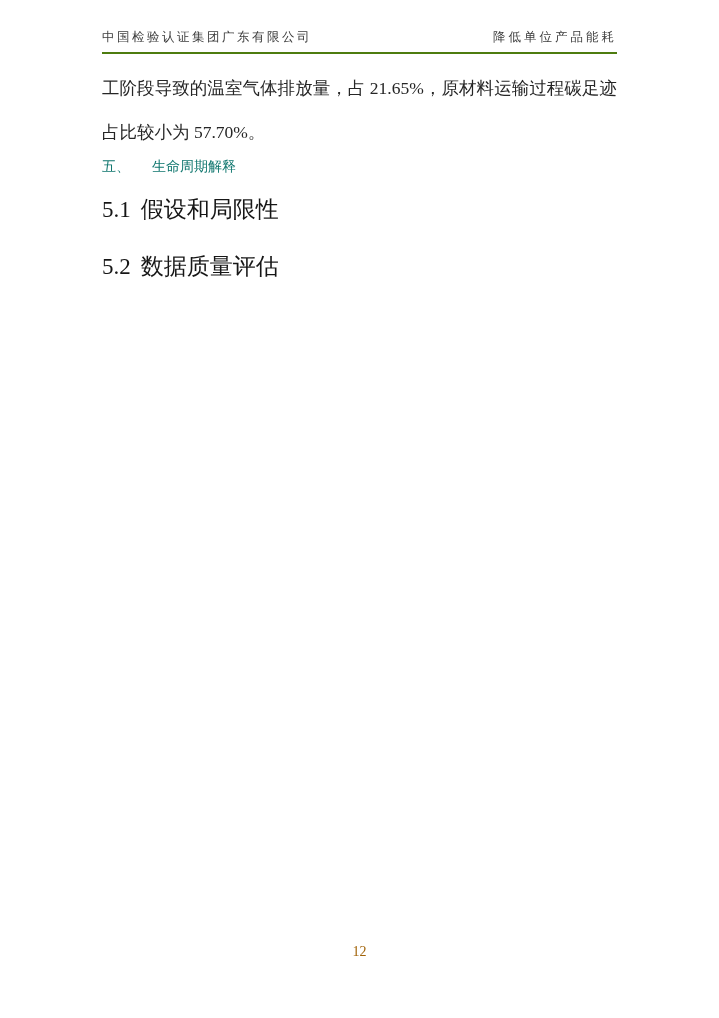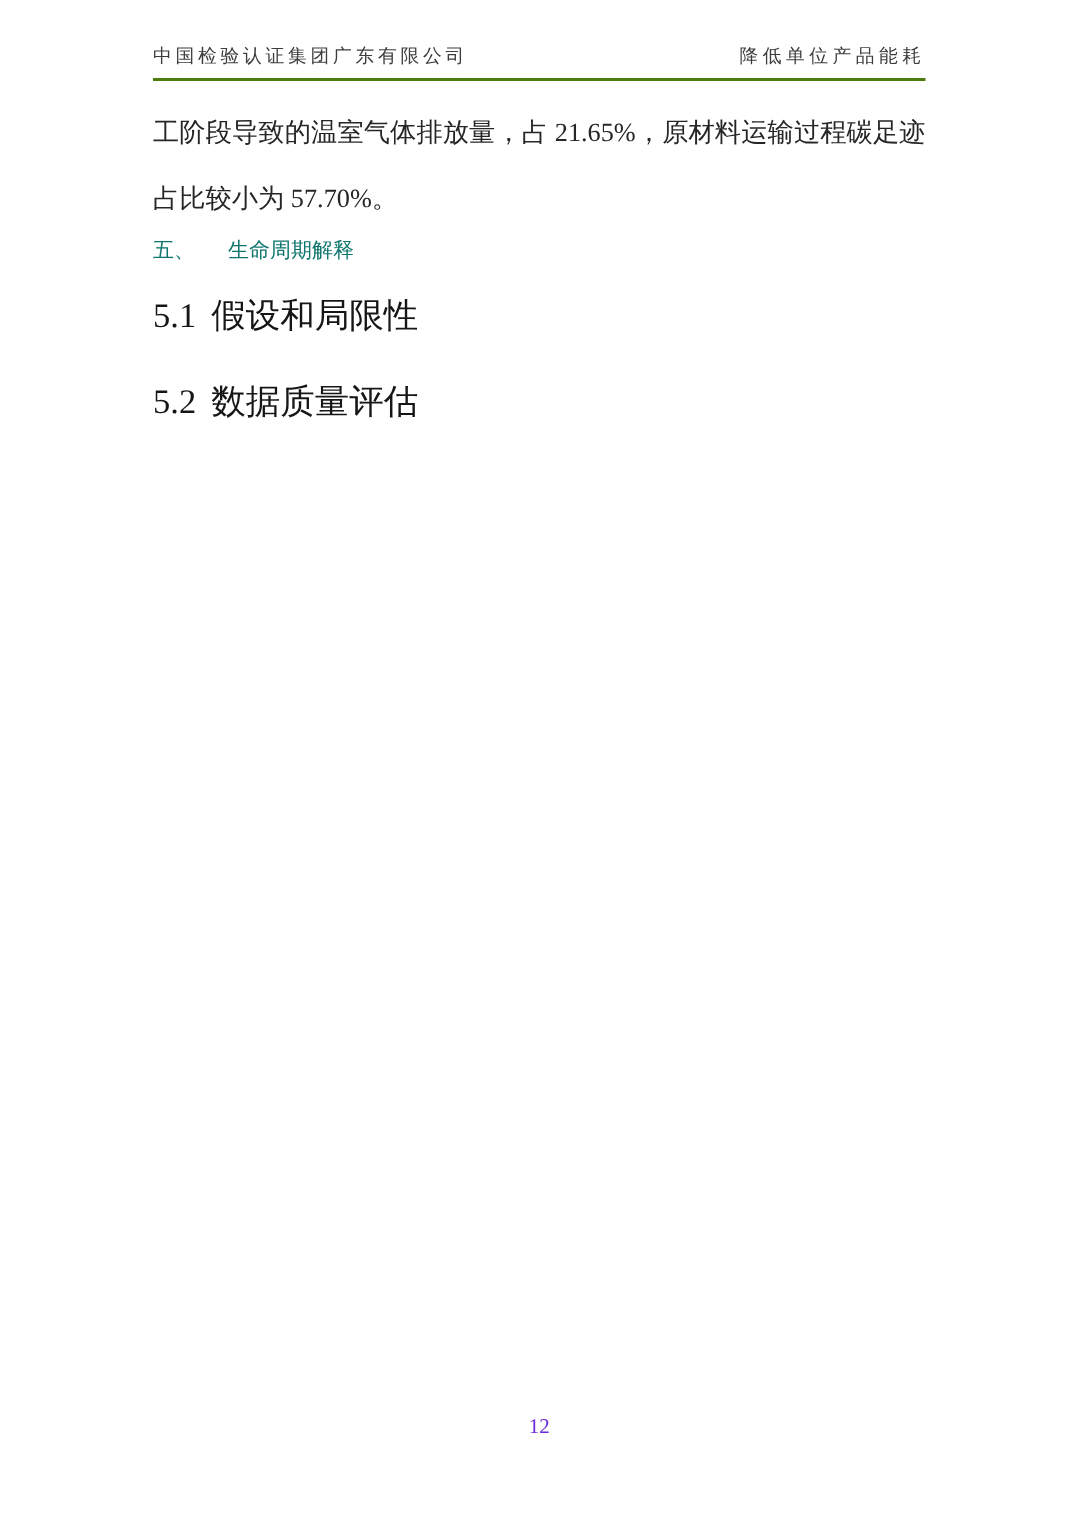--- a/index.html
+++ b/index.html
@@ -73,21 +73,21 @@
   }
   .subhead52 { margin-top: 32px; }
   
   .footer {
     position: absolute;
     left: 0;
     right: 0;
     bottom: 58px;
     text-align: center;
     font-size: 14px;
-    color: #6d28d9;
+    color: #a16207;
   }
 </style>
 </head>
 <body>
 
 <div class="page">
   <div class="inner">
 
     <header class="hdr">
       <span class="left">中国检验认证集团广东有限公司</span>

